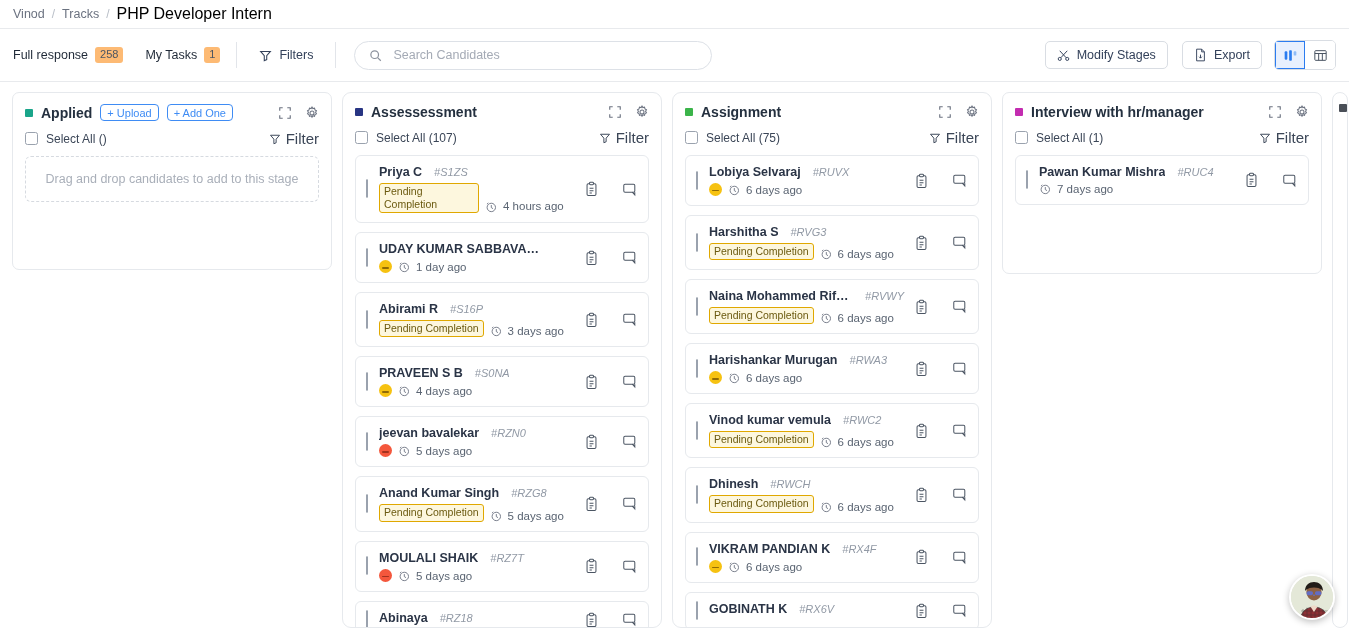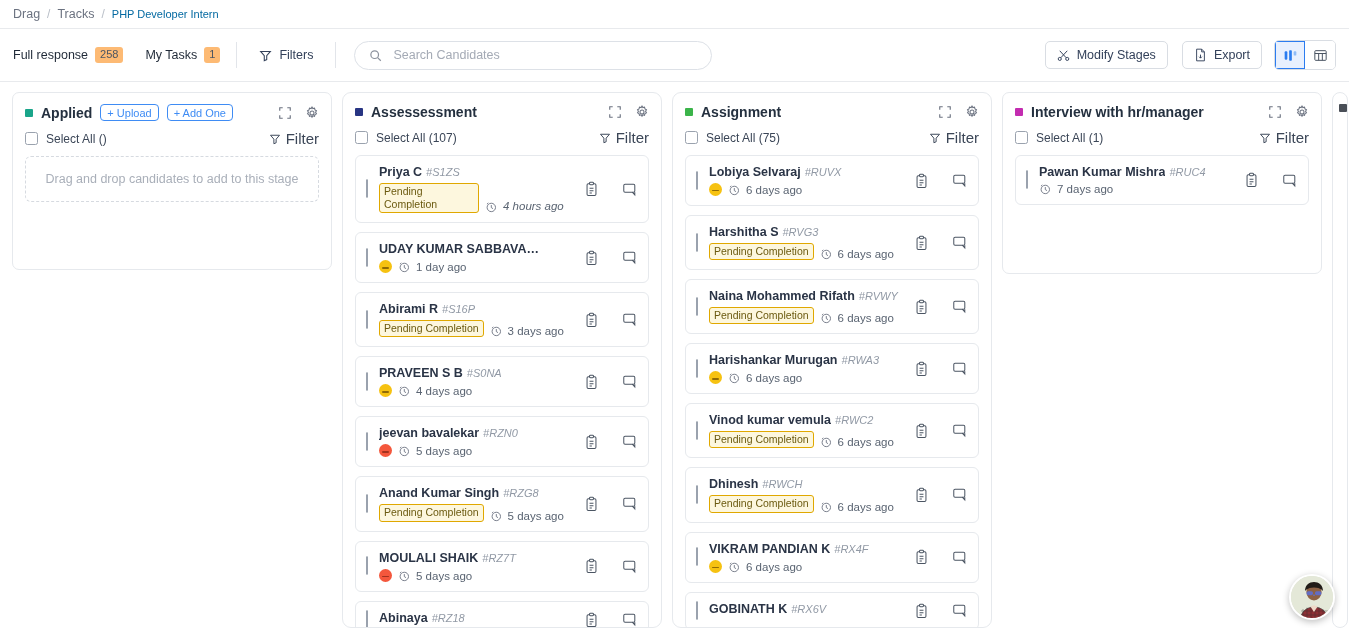--- a/index.html
+++ b/index.html
@@ -14,21 +14,21 @@
 
   
   .breadcrumb {
     height: 29px;
     display: flex; align-items: center;
     padding-left: 13px;
     border-bottom: 1px solid #e8eaed;
     font-size: 12.5px;
   }
   .crumb { color: #6b7280; }
-  .crumb.current { color: #0369a1; font-size: 11px; }
+  .crumb.current { color: #000000; font-size: 16px; }
   .crumb-sep { color: #b8bec7; margin: 0 7px; font-size: 12px; }
 
   
   .toolbar {
     height: 53px;
     display: flex; align-items: center;
     padding: 0 13px;
     border-bottom: 1px solid #e8eaed;
     background: #fff;
   }
@@ -145,21 +145,21 @@
   .card {
     border: 1px solid #e6e9ed; border-radius: 6px;
     background: #fff;
     display: flex; align-items: center;
     padding: 9px 10px;
     flex: 0 0 auto;
     cursor: pointer;
   }
   .card-cb { margin-right: 11px; }
   .card-main { flex: 1; min-width: 0; }
-  .card-row1 { display: flex; align-items: baseline; gap: 4px; white-space: nowrap; }
+  .card-row1 { display: flex; align-items: baseline; gap: 12px; white-space: nowrap; }
   .cand-name {
     font-size: 12.5px; font-weight: 600; color: #2a3446;
     overflow: hidden; text-overflow: ellipsis; max-width: 168px;
   }
   .cand-id { font-size: 11px; color: #9199a5; font-style: italic; }
   .card-row2 { display: flex; align-items: flex-end; gap: 6px; margin-top: 4px; }
 
   .badge {
     display: inline-block;
     border: 1px solid #e0a800; border-radius: 3px;
@@ -173,21 +173,21 @@
   .mood.neutral { background: #f6c211; }
   .mood.sad { background: #f4573c; }
   .mood::after {
     content: ""; position: absolute;
     left: 3px; right: 3px; top: 7px; height: 1.4px;
     background: rgba(90,60,0,.65); border-radius: 1px;
   }
   .mood.sad::after { background: rgba(120,30,15,.65); }
 
   .time { font-size: 11.5px; color: #5a6472; white-space: nowrap; }
-  .time.two { white-space: normal; line-height: 1.15; font-style: italic; }
+  .time.two { white-space: normal; line-height: 1.15; }
 
   .card-actions { display: flex; align-items: center; gap: 23px; margin-left: 10px; }
   .act { cursor: pointer; display: flex; }
 
   
   .column.peek { width: 16px; flex: 0 0 16px; overflow: hidden; }
   .column.peek .col-head { padding: 11px 0 2px 6px; }
   .column.peek .col-dot { background: #4a4f57; }
 
   .avatar-fab {
@@ -196,21 +196,21 @@
     overflow: hidden; border: 2px solid #fff;
     box-shadow: 0 2px 7px rgba(0,0,0,.25);
     cursor: pointer; background: #dfe3d6;
   }
   svg { display: block; }
 </style>
 </head>
 <body>
 
 <div class="breadcrumb">
-  <span class="crumb">Drag</span>
+  <span class="crumb">Vinod</span>
   <span class="crumb-sep">/</span>
   <span class="crumb">Tracks</span>
   <span class="crumb-sep">/</span>
   <span class="crumb current">PHP Developer Intern</span>
 </div>
 
 <div class="toolbar">
   <div class="tb-tab">
     <span>Full response</span>
     <span class="tb-count">258</span>

